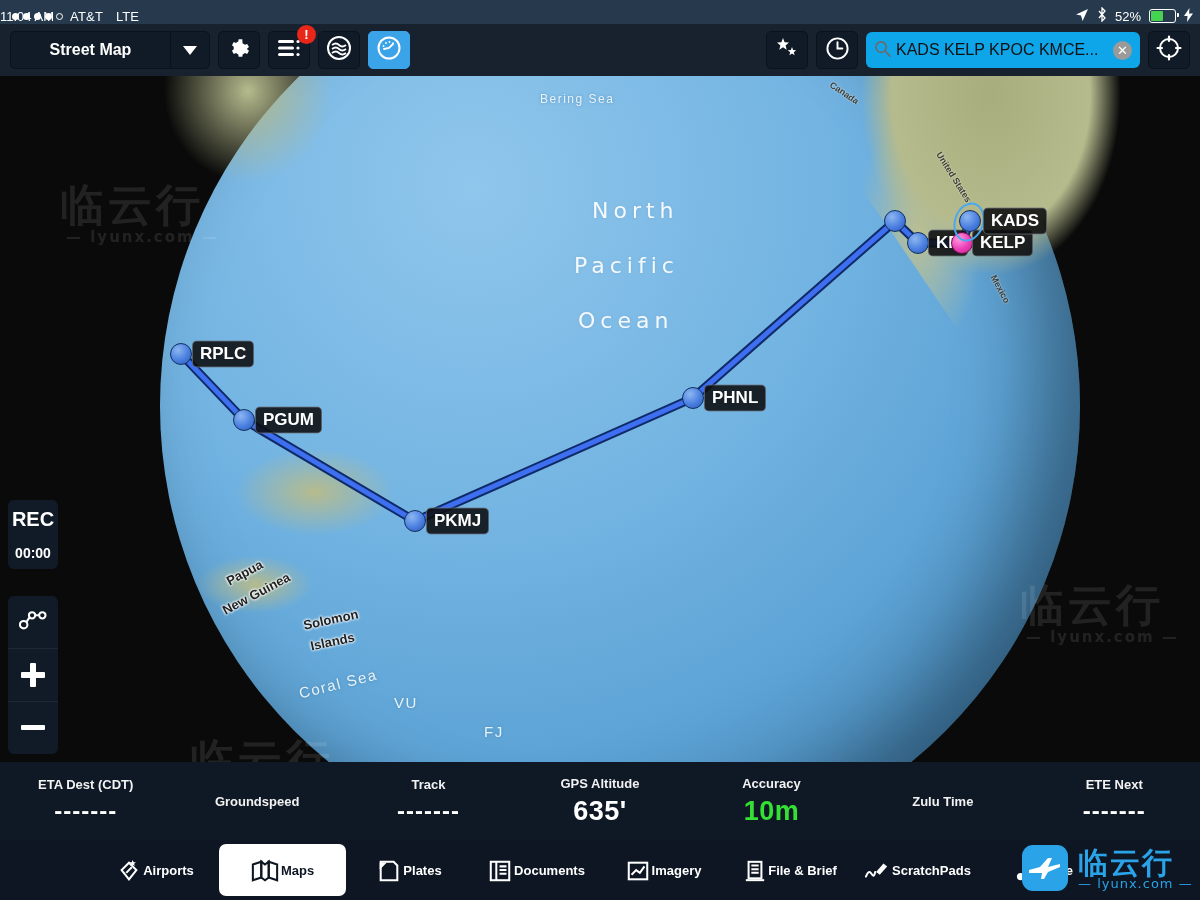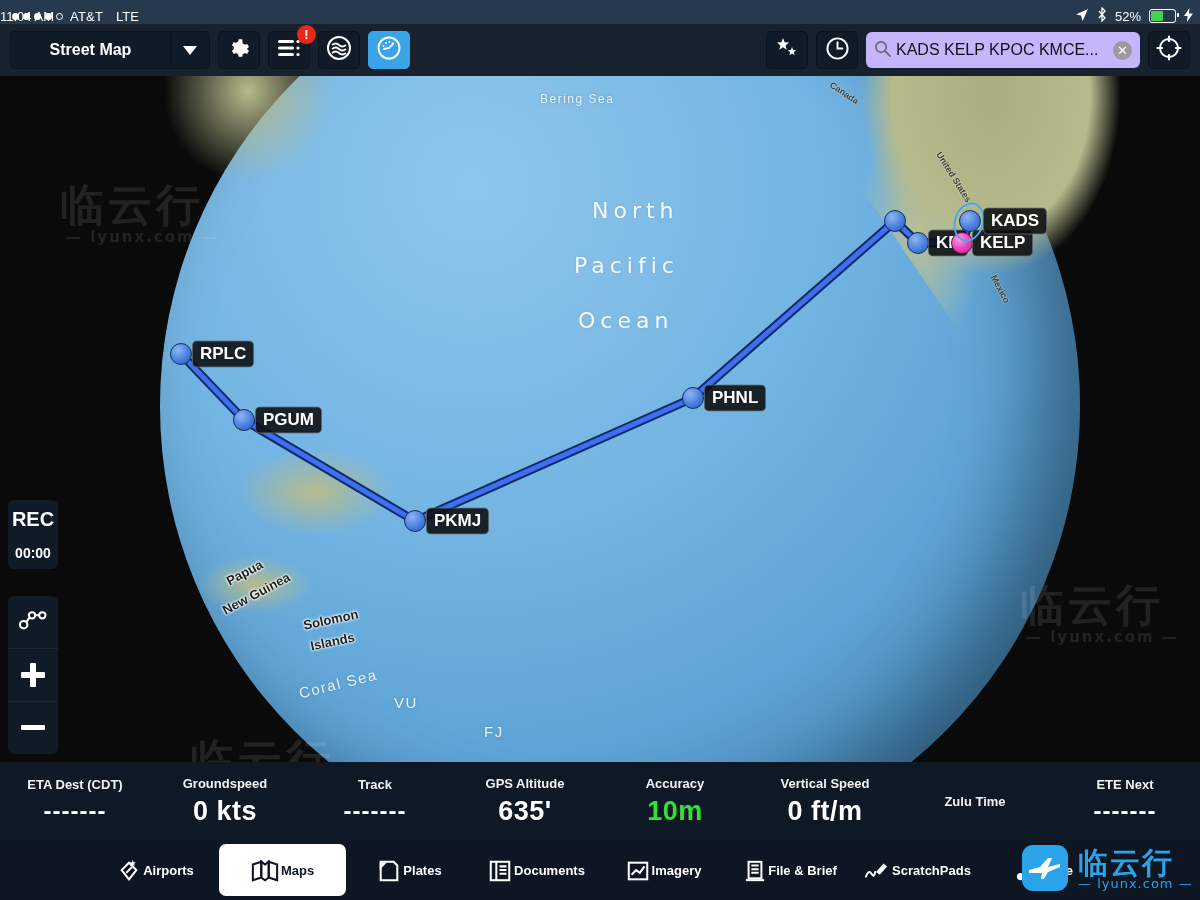--- a/index.html
+++ b/index.html
@@ -104,21 +104,21 @@
     position: absolute; top: -7px; right: -7px;
     width: 19px; height: 19px; border-radius: 50%;
     background: #e8261a; color: #fff;
     font-size: 13px; font-weight: bold;
     display: flex; align-items: center; justify-content: center;
     line-height: 1;
   }
   .spacer { flex: 1; }
   .search {
     width: 274px; height: 36px;
-    background: #c4b5fd; border-radius: 6px;
+    background: #0ea5e9; border-radius: 6px;
     display: flex; align-items: center;
     padding: 16px 8px; box-sizing: border-box; gap: 5px;
   }
   .search-text {
     flex: 1; color: #111; font-size: 16px;
     white-space: nowrap; overflow: hidden;
   }
   .clear-x {
     width: 19px; height: 19px; border-radius: 50%;
     background: #9a9a9a; color: #fff;
@@ -544,37 +544,32 @@
     <div class="wm" style="left:190px; top:655px;">临云行</div>
   </div>
 
   <div class="databar">
     <div class="dcell">
       <div class="dlabel">ETA Dest (CDT)</div>
       <div class="dvalue dashes">-------</div>
     </div>
     <div class="dcell">
       <div class="dlabel">Groundspeed</div>
-      <div class="dvalue">0 kts</div>
     </div>
     <div class="dcell">
       <div class="dlabel">Track</div>
       <div class="dvalue dashes">-------</div>
     </div>
     <div class="dcell">
       <div class="dlabel">GPS Altitude</div>
       <div class="dvalue">635'</div>
     </div>
     <div class="dcell">
       <div class="dlabel">Accuracy</div>
       <div class="dvalue green">10m</div>
-    </div>
-    <div class="dcell">
-      <div class="dlabel">Vertical Speed</div>
-      <div class="dvalue">0 ft/m</div>
     </div>
     <div class="dcell">
       <div class="dlabel">Zulu Time</div>
     </div>
     <div class="dcell">
       <div class="dlabel">ETE Next</div>
       <div class="dvalue dashes">-------</div>
     </div>
   </div>
 

